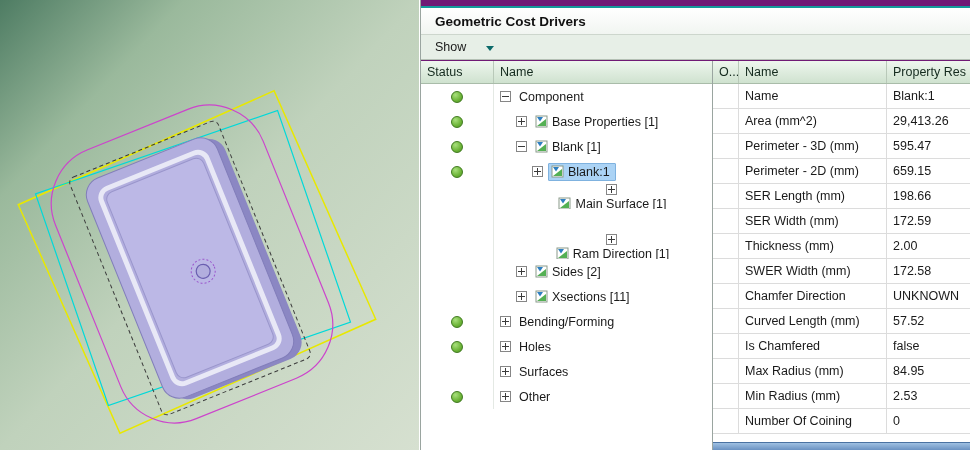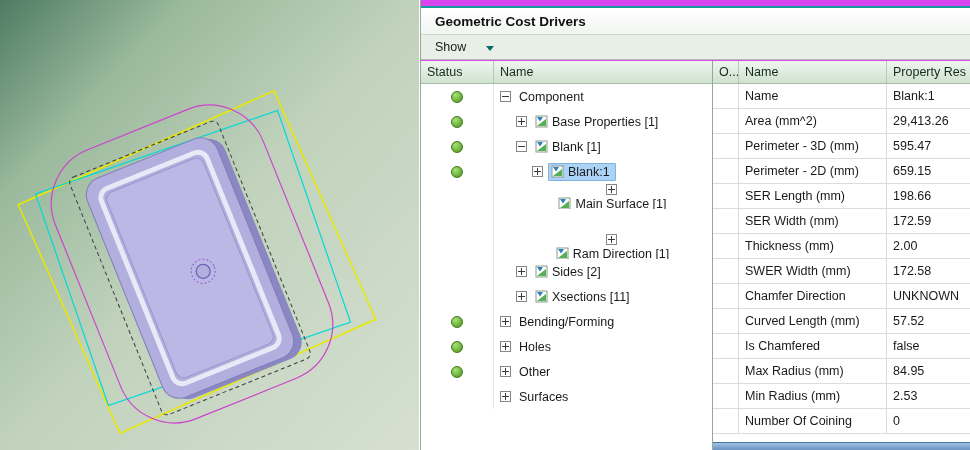--- a/index.html
+++ b/index.html
@@ -10,21 +10,21 @@
   }
   .app { position:relative; width:970px; height:450px; }
 
   
   .viewport { position:absolute; left:0; top:0; width:419px; height:450px; }
   .viewport svg { display:block; }
 
   
   .panel {
     position:absolute; left:420px; top:0; width:550px; height:450px;
-    background:#d946ef; border-left:1px solid #9aa5a0; box-sizing:border-box;
+    background:#701a75; border-left:1px solid #9aa5a0; box-sizing:border-box;
   }
   .accent-line { position:absolute; top:6px; left:0; right:0; height:2px; background:#149a9a; }
   .panel-header {
     position:absolute; top:8px; left:0; right:0; height:26px;
     background:linear-gradient(#ffffff,#f1f5f1);
     border-bottom:1px solid #cdd6cd;
     display:flex; align-items:center; padding-left:14px;
     font-weight:bold; font-size:13.5px; color:#111111;
   }
   .show-bar {
@@ -293,36 +293,36 @@
                 <span class="dot"></span>
               </div>
               <div class="name-cell" style="padding-left: 6px;">
                 <span class="expander plus"></span>
                 <span class="row-content">
                   <span>Holes</span>
                 </span>
               </div>
             </div>
             <div class="tree-row">
-              <div class="status-cell">
-                <span class="dot"></span>
-              </div>
+              <div class="status-cell"></div>
               <div class="name-cell" style="padding-left: 6px;">
                 <span class="expander plus"></span>
                 <span class="row-content">
+                  <span>Surfaces</span>
+                </span>
+              </div>
+            </div>
+            <div class="tree-row">
+              <div class="status-cell">
+                <span class="dot"></span>
+              </div>
+              <div class="name-cell" style="padding-left: 6px;">
+                <span class="expander plus"></span>
+                <span class="row-content">
                   <span>Other</span>
-                </span>
-              </div>
-            </div>
-            <div class="tree-row">
-              <div class="status-cell"></div>
-              <div class="name-cell" style="padding-left: 6px;">
-                <span class="expander plus"></span>
-                <span class="row-content">
-                  <span>Surfaces</span>
                 </span>
               </div>
             </div>
           </div>
       </div>
 
       <div class="prop-table">
         <div class="thead">
           <div class="th o-col">O...</div>
           <div class="th pname-col">Name</div>

